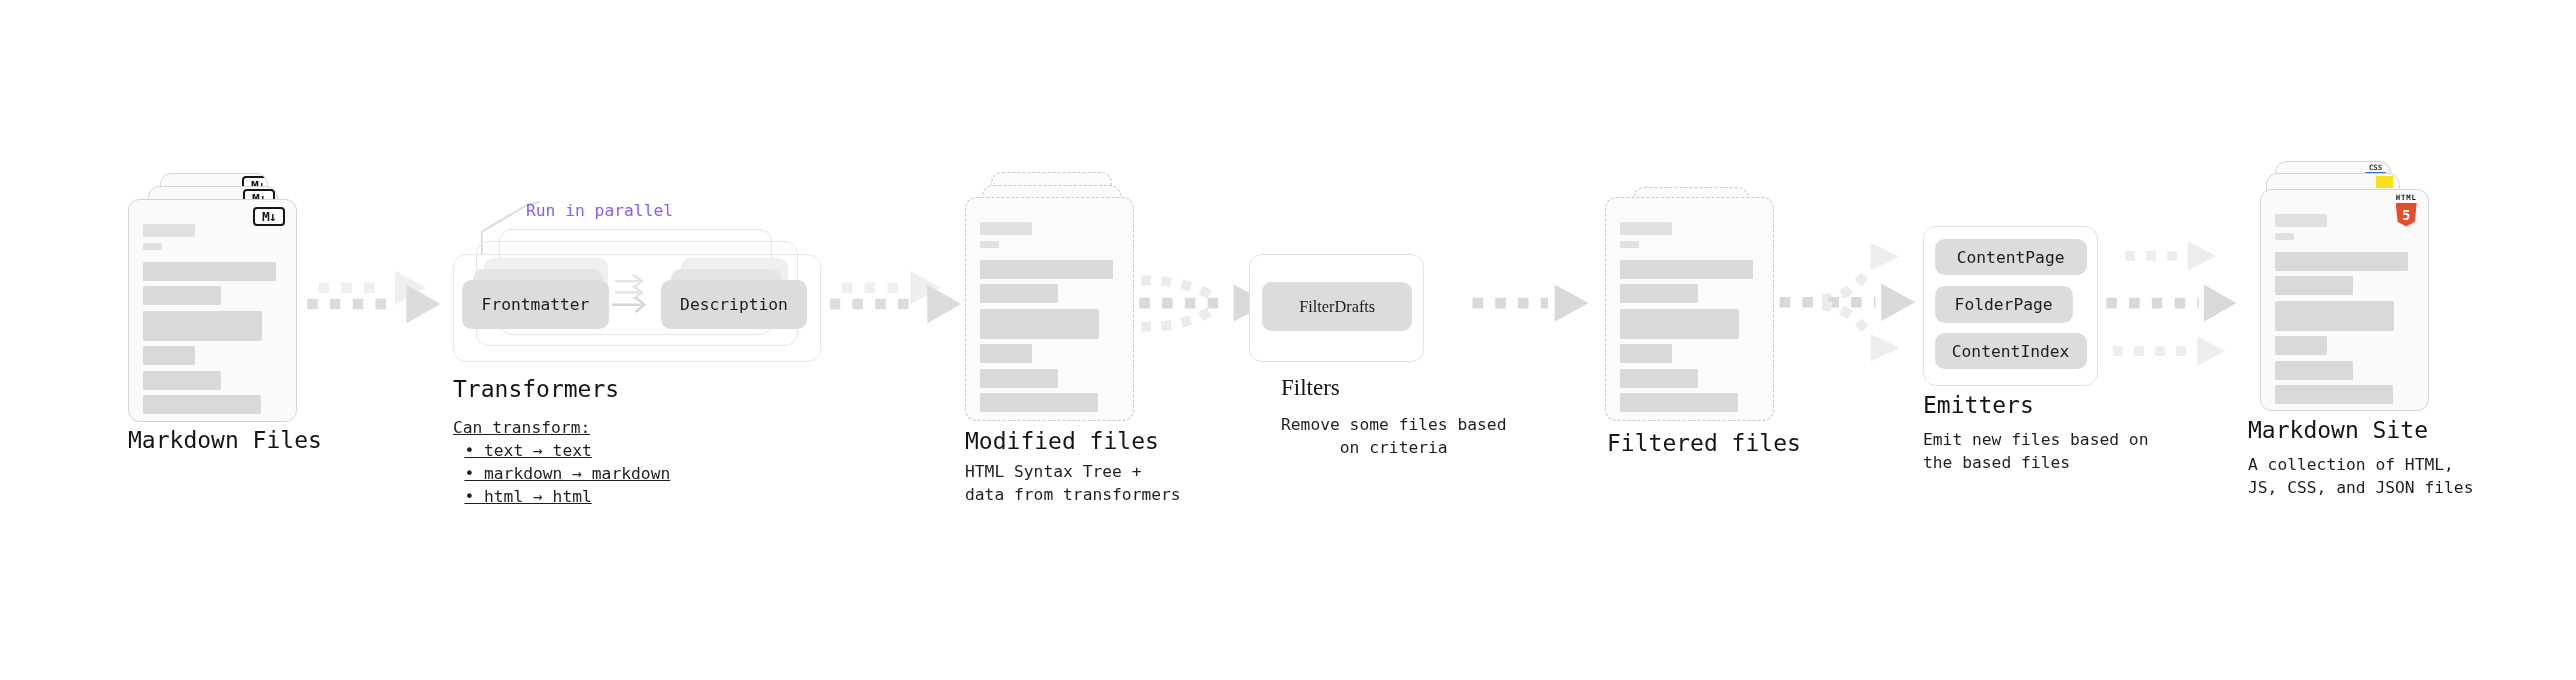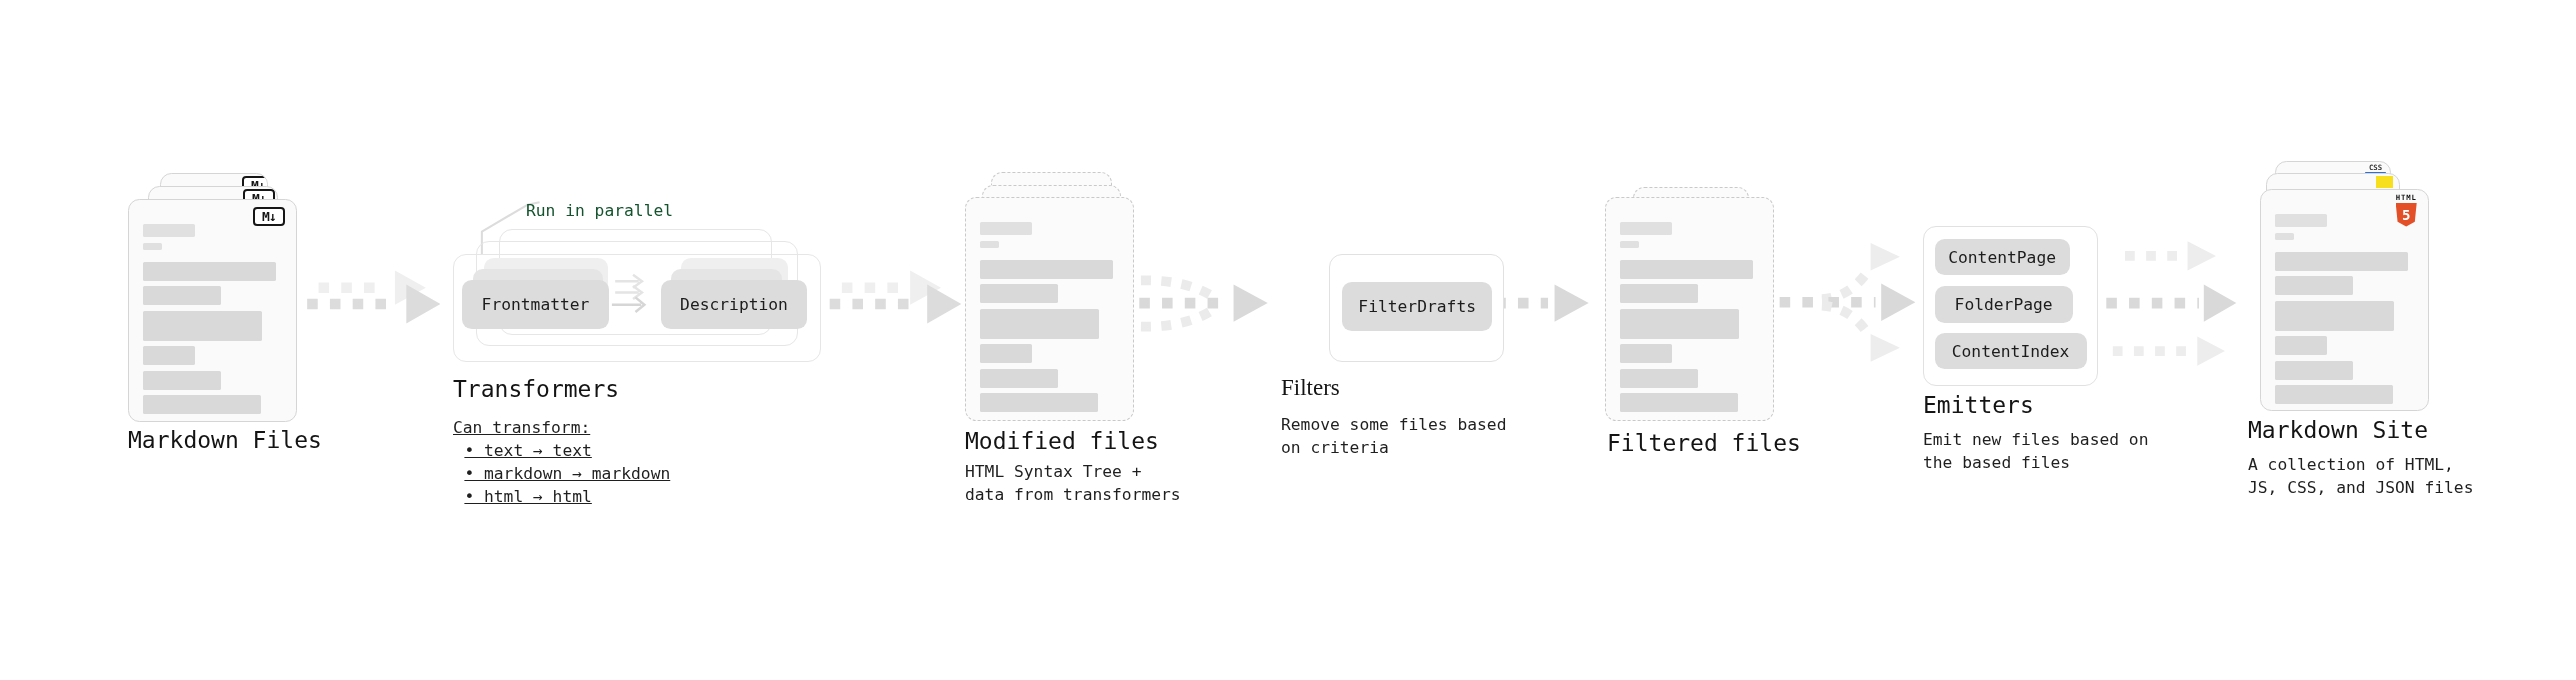--- a/index.html
+++ b/index.html
@@ -42,21 +42,21 @@
   .chip{position:absolute;background:#dcdcdc;border-radius:9.8px;display:flex;align-items:center;
         justify-content:center;font-size:16.3px;color:#1c1c1c;white-space:nowrap;}
   .echo{position:absolute;border-radius:9.8px;}
   .echo1{background:#e5e5e5;}
   .echo2{background:#efefef;}
 
   
   .stage-title{position:absolute;font-size:23px;font-weight:500;line-height:28px;color:#141414;white-space:nowrap;}
   .stage-desc{position:absolute;font-size:16.3px;line-height:23px;color:#1f1f1f;white-space:nowrap;}
   .stage-desc .indent{padding-left:11.4px;}
-  .note{position:absolute;font-size:16.3px;color:#14532d;white-space:nowrap;}
+  .note{position:absolute;font-size:16.3px;color:#8b5cf6;white-space:nowrap;}
 </style>
 </head>
 <body>
 
 <div class="canvas">
 
   <svg class="arrows" width="2576" height="681" viewBox="0 0 3170 838">
 
     <g>
       <line x1="392" y1="354" x2="470" y2="354" stroke="#efefef" stroke-width="13" stroke-dasharray="13 15"></line>
@@ -177,25 +177,25 @@
         <i class="b8"></i>
       </div>
     <div class="stage-title" style="left:965px;top:427px;">Modified files</div>
     <div class="stage-desc" style="left:965px;top:460px;">
       <div>HTML Syntax Tree +</div>
       <div>data from transformers</div>
     </div>
   </div>
 
   <div>
-    <div class="group-box" style="left:1329px;top:254px;width:173px;height:106px;">
+    <div class="group-box" style="left:1249px;top:254px;width:173px;height:106px;font-family:Liberation Serif, serif;">
       <div class="chip" style="left:12.2px;top:27px;width:150px;height:49px;">FilterDrafts</div>
     </div>
     <div class="stage-title" style="left:1281px;top:374px;font-family:Liberation Serif, serif;">Filters</div>
-    <div class="stage-desc" style="left:1281px;top:413px;">
+    <div class="stage-desc" style="left:1281px;top:413px;text-align:center;">
       <div>Remove some files based</div>
       <div>on criteria</div>
     </div>
   </div>
 
   <div>
     <div class="file-card dashed" style="left:1633px;top:187px;width:114px;height:98px;"></div>
     <div class="file-card dashed bars" style="left:1605px;top:197px;width:167px;height:222px;">
         <i class="b1"></i>
         <i class="b2"></i>
@@ -204,21 +204,21 @@
         <i class="b5"></i>
         <i class="b6"></i>
         <i class="b7"></i>
         <i class="b8"></i>
       </div>
     <div class="stage-title" style="left:1607px;top:429px;">Filtered files</div>
   </div>
 
   <div>
     <div class="group-box" style="left:1923px;top:226px;width:173px;height:158px;">
-      <div class="chip" style="left:10.6px;top:12.2px;width:135px;height:36px;">ContentPage</div>
+      <div class="chip" style="left:10.6px;top:12.2px;width:152px;height:36px;">ContentPage</div>
       <div class="chip" style="left:10.6px;top:59px;width:138px;height:37px;">FolderPage</div>
       <div class="chip" style="left:10.6px;top:106px;width:152px;height:36px;">ContentIndex</div>
     </div>
     <div class="stage-title" style="left:1923px;top:391px;">Emitters</div>
     <div class="stage-desc" style="left:1923px;top:428px;">
       <div>Emit new files based on</div>
       <div>the based files</div>
     </div>
   </div>
 

